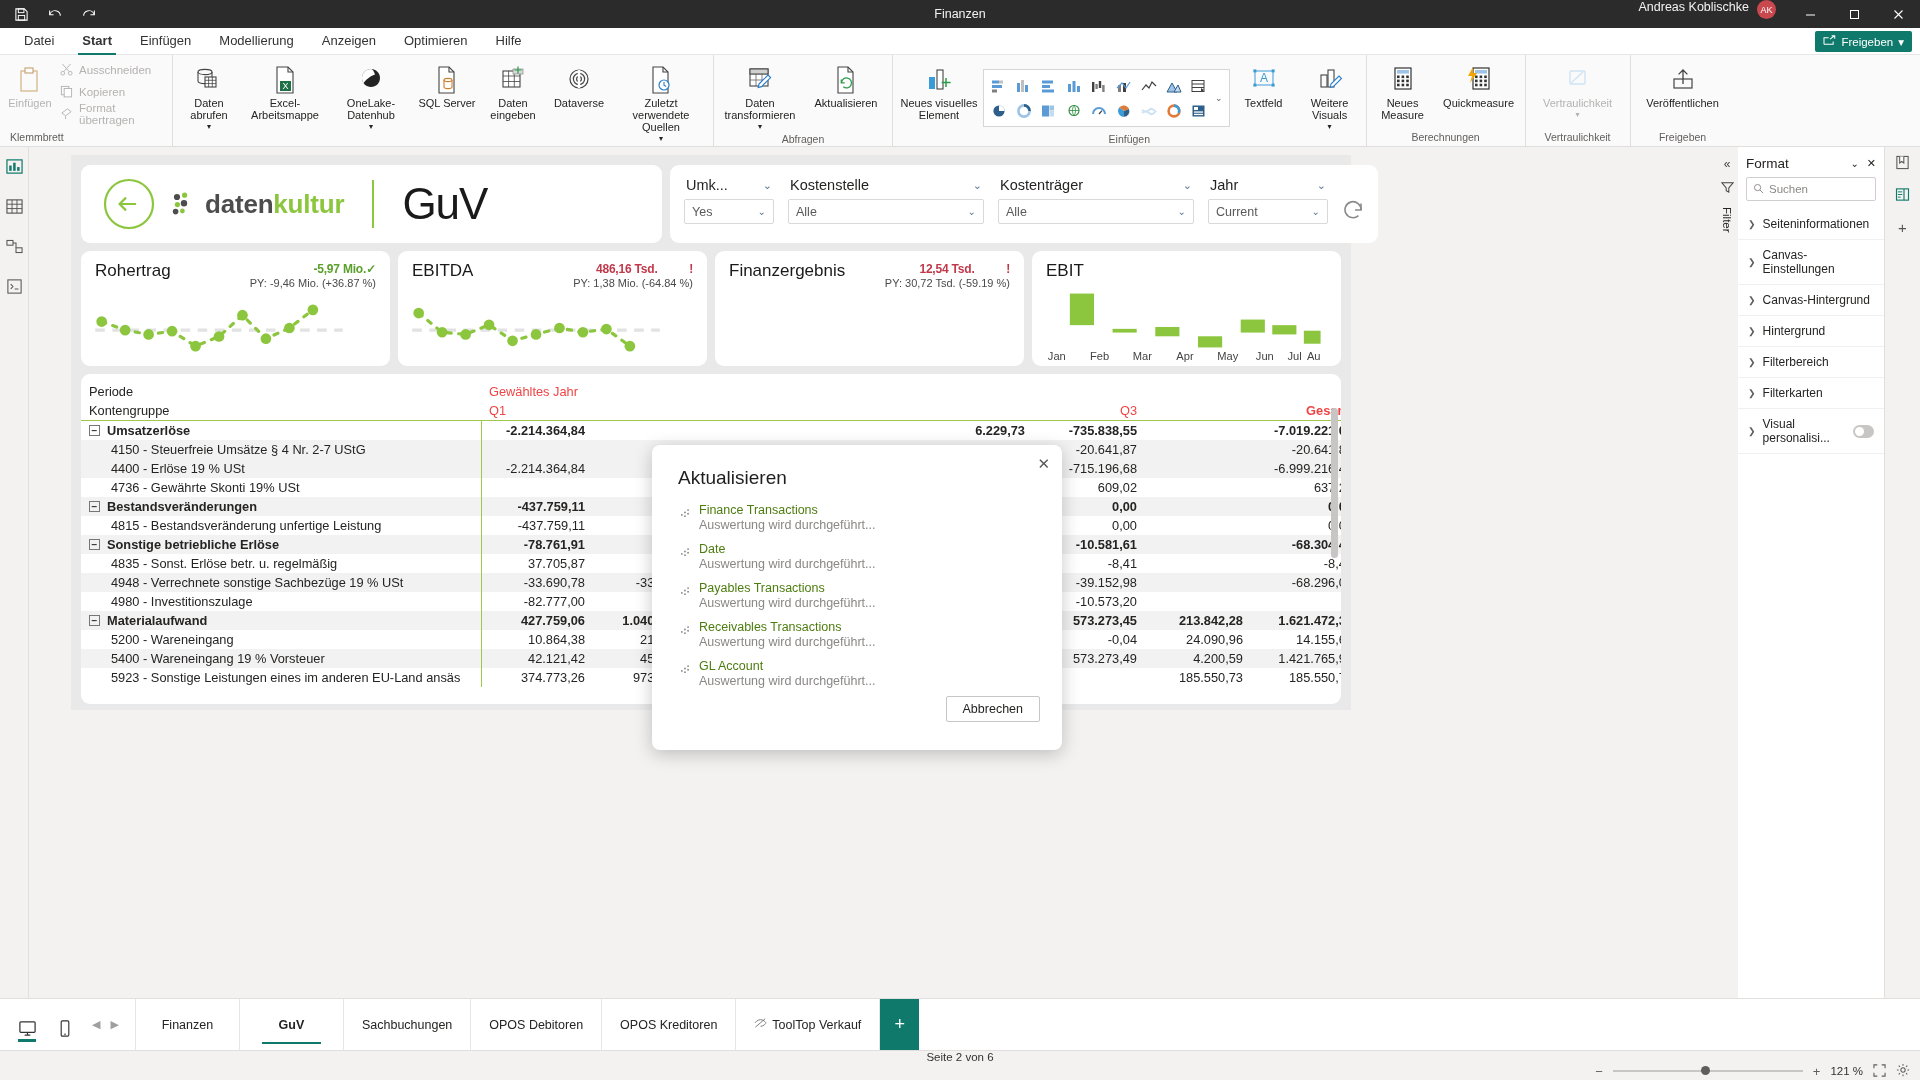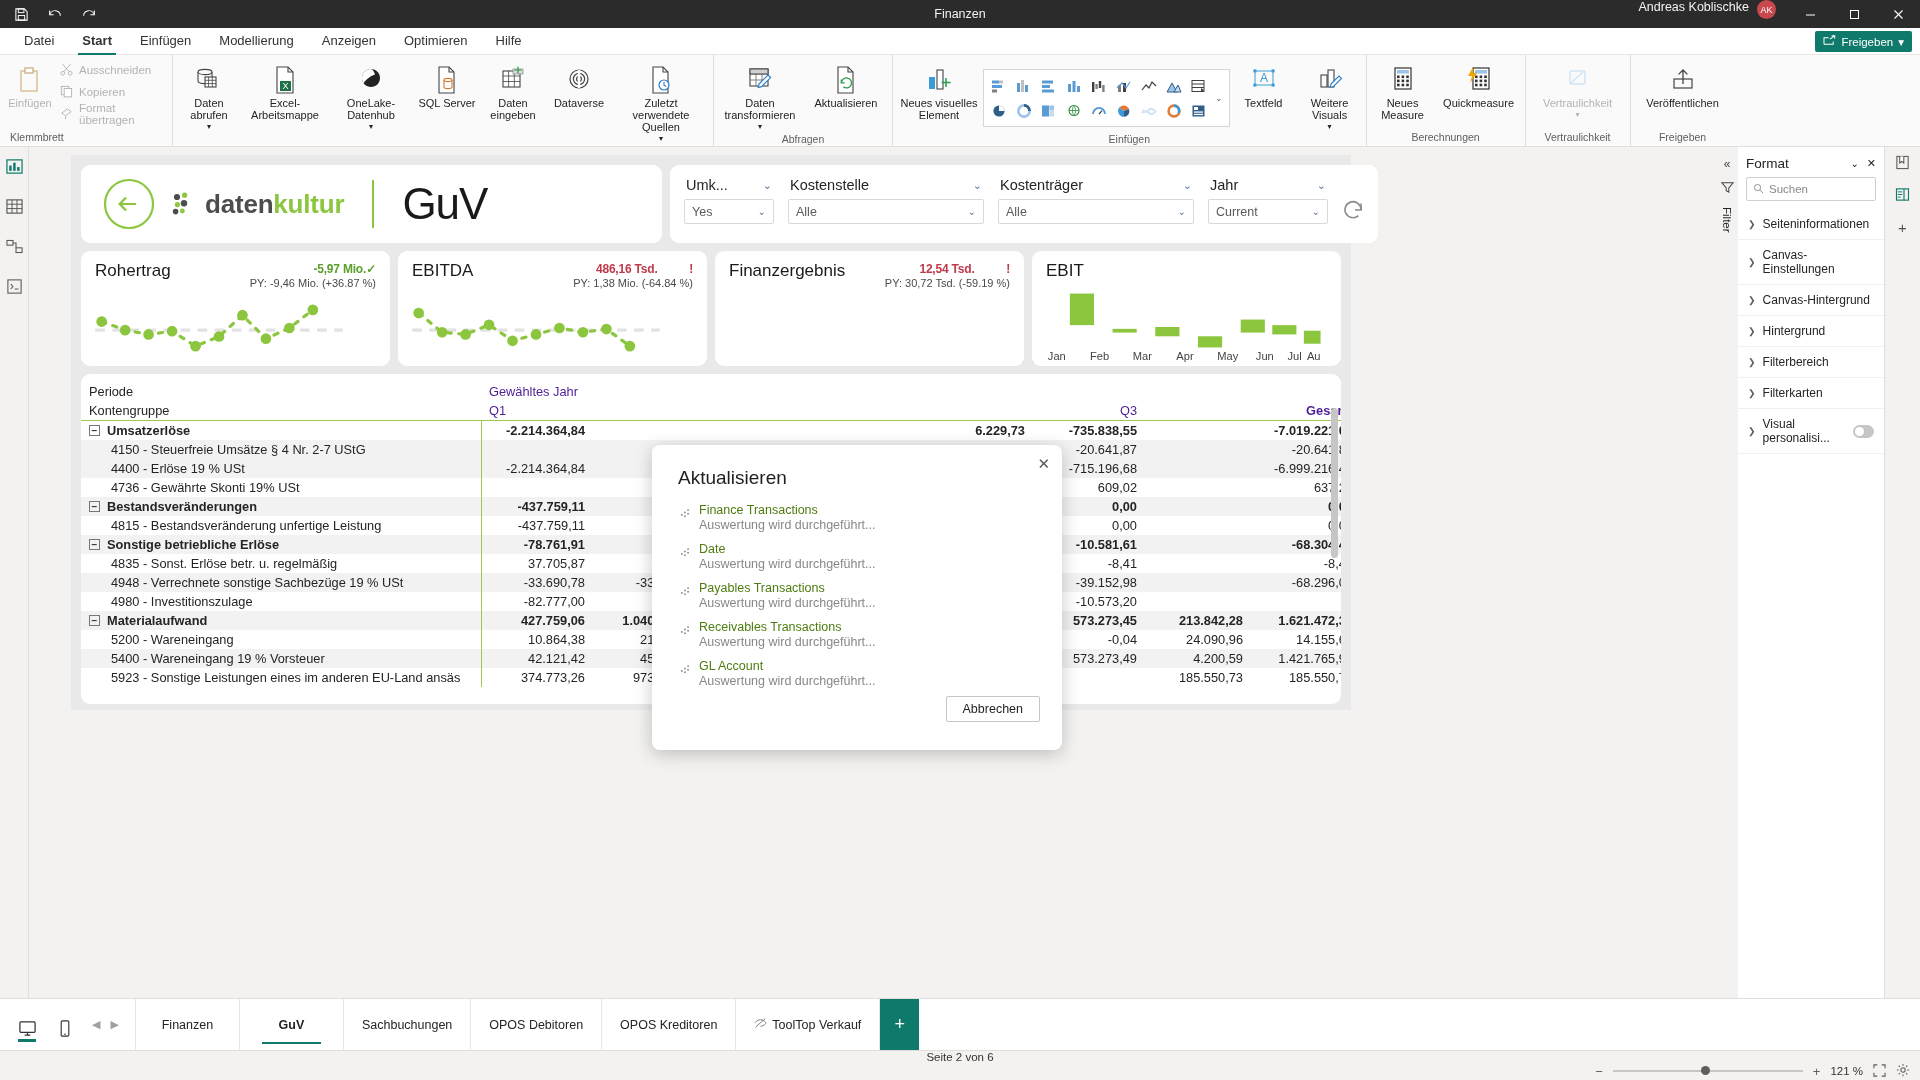--- a/index.html
+++ b/index.html
@@ -129,21 +129,21 @@
   .kpi-val { font-size:12px; font-weight:600; letter-spacing:-0.2px; }
   .kpi-val.good { color:#5aa02c; }
   .kpi-val.bad { color:#c0394b;margin-left:28px; }
   .kpi-py { font-size:11px; color:#4a4a4a; margin-top:1px; }
   .spark { position:absolute; left:10px; right:10px; bottom:6px; height:64px; }
   
   .tablecard { margin-top:8px; height:330px; position:relative; overflow:hidden; padding:8px 0 0 0; }
   table.matrix { width:100%; border-collapse:collapse; font-size:12.8px; table-layout:fixed; }
   table.matrix th, table.matrix td { padding:2px 8px; white-space:nowrap; }
   .mh-left { text-align:left; font-weight:400; color:#252423; }
-  .mh-num { text-align:right; font-weight:400; color:#4c1d95; }
+  .mh-num { text-align:right; font-weight:400; color:#ef4444; }
   .mh-num.bold { font-weight:700; }
   .matrix tbody tr.alt { background:#f2f2f2; }
   .matrix tbody tr.grp td { font-weight:700; }
   .c-label { text-align:left; }
   .c-num { text-align:right; font-variant-numeric:tabular-nums; }
   .c-num.b { font-weight:700; }
   .indent { padding-left:30px !important; }
   .exp { display:inline-block; width:11px; height:11px; border:1px solid #767676;
          line-height:9px; text-align:center; font-size:10px; margin-right:7px; color:#333;
          vertical-align:1px; }

